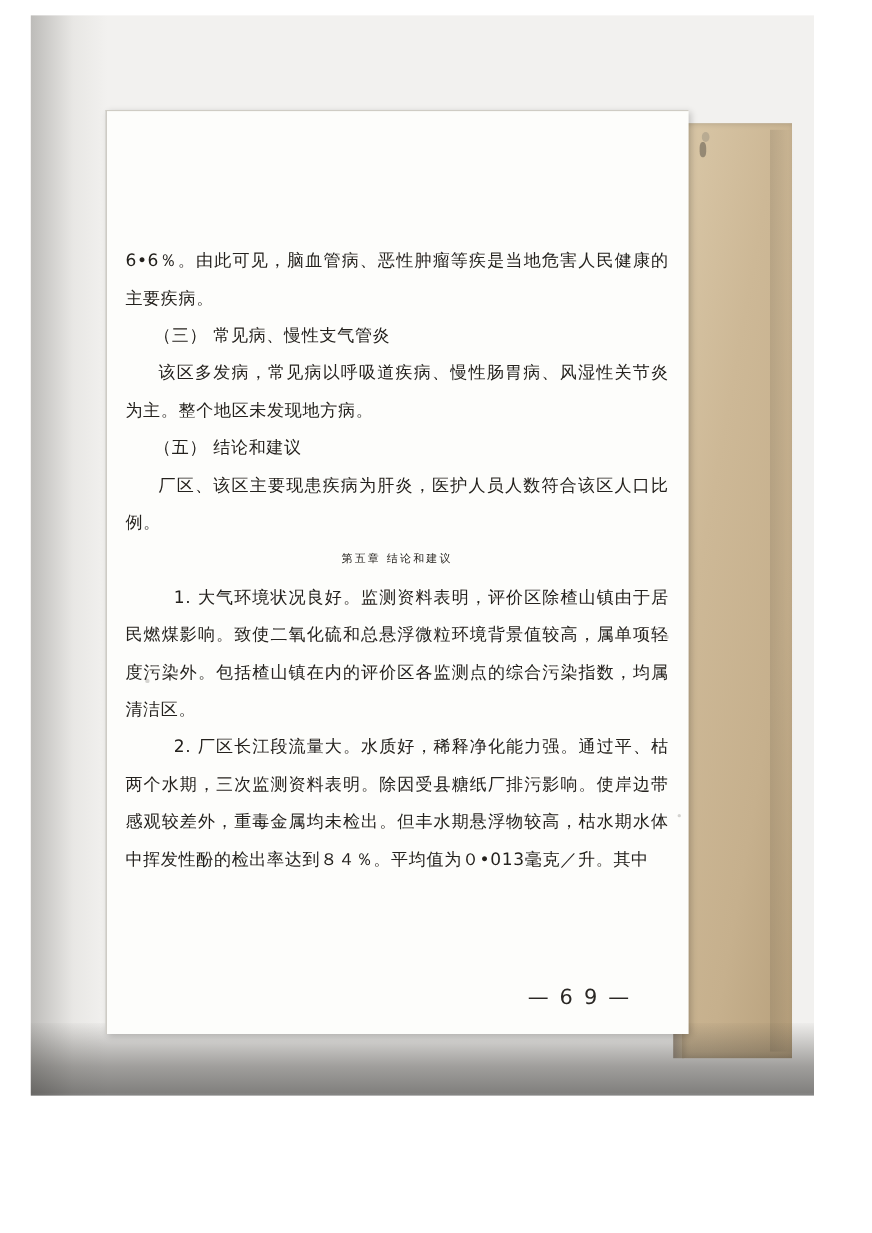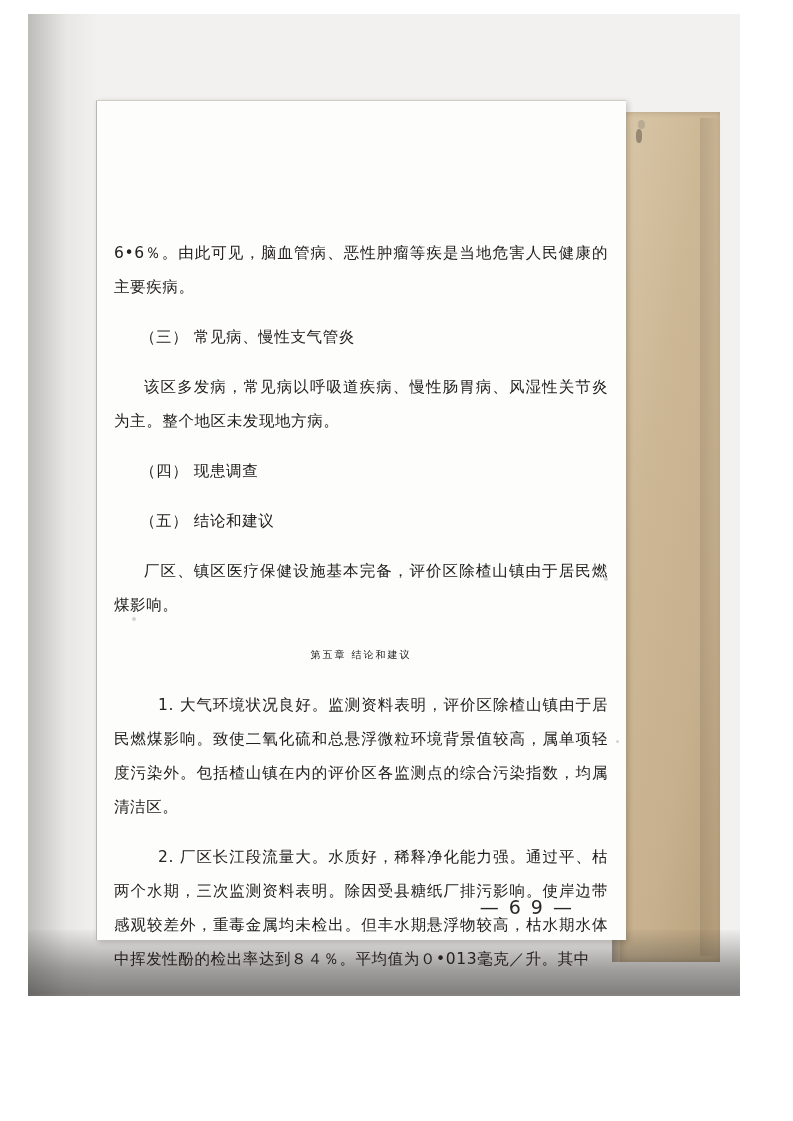--- a/index.html
+++ b/index.html
@@ -92,21 +92,21 @@
     left: 114px; top: 220px;
     width: 494px;
     color: #24211d;
     font-family: "DejaVu Sans", sans-serif;
     font-size: 15.5px;
     line-height: 34px;
     letter-spacing: 0.6px;
     text-align: justify;
   }
   .body-text p {
-    margin: 16px 0 0 0;
+    margin: 0 0 0 0;
   }
   .indent1 { text-indent: 30px; }
   .indent2 { text-indent: 44px; }
 
   .chapter-title {
     margin-top: 26px;
     margin-bottom: 6px;
     text-align: center;
     font-size: 10px;
     letter-spacing: 2px;
@@ -165,26 +165,25 @@
   <div class="speck" style="left:616px; top:740px; width:3px; height:3px;"></div>
 
   <div class="body-text">
 
     <p>6•6％。由此可见，脑血管病、恶性肿瘤等疾是当地危害人民健康的主要疾病。</p>
 
     <p class="section-head">（三）  常见病、慢性支气管炎</p>
 
     <p class="indent1">该区多发病，常见病以呼吸道疾病、慢性肠胃病、风湿性关节炎为主。整个地区未发现地方病。</p>
 
-    <p class="section-head">（四）  现患调查</p>
 
 
     <p class="section-head">（五）  结论和建议</p>
 
-    <p class="indent1">厂区、镇区医疗保健设施基本完备，评价区除楂山镇由于居民燃煤影响。</p>
+    <p class="indent1">厂区、该区主要现患疾病为肝炎，医护人员人数符合该区人口比例。</p>
 
     <p class="chapter-title">第五章  结论和建议</p>
 
 
 
     <p class="indent2">1.  大气环境状况良好。监测资料表明，评价区除楂山镇由于居民燃煤影响。致使二氧化硫和总悬浮微粒环境背景值较高，属单项轻度污染外。包括楂山镇在内的评价区各监测点的综合污染指数，均属清洁区。</p>
 
     <p class="indent2">2.  厂区长江段流量大。水质好，稀释净化能力强。通过平、枯两个水期，三次监测资料表明。除因受县糖纸厂排污影响。使岸边带感观较差外，重毒金属均未检出。但丰水期悬浮物较高，枯水期水体中挥发性酚的检出率达到８４％。平均值为０•013毫克／升。其中</p>
 
     <div class="page-number">— 6 9 —</div>

